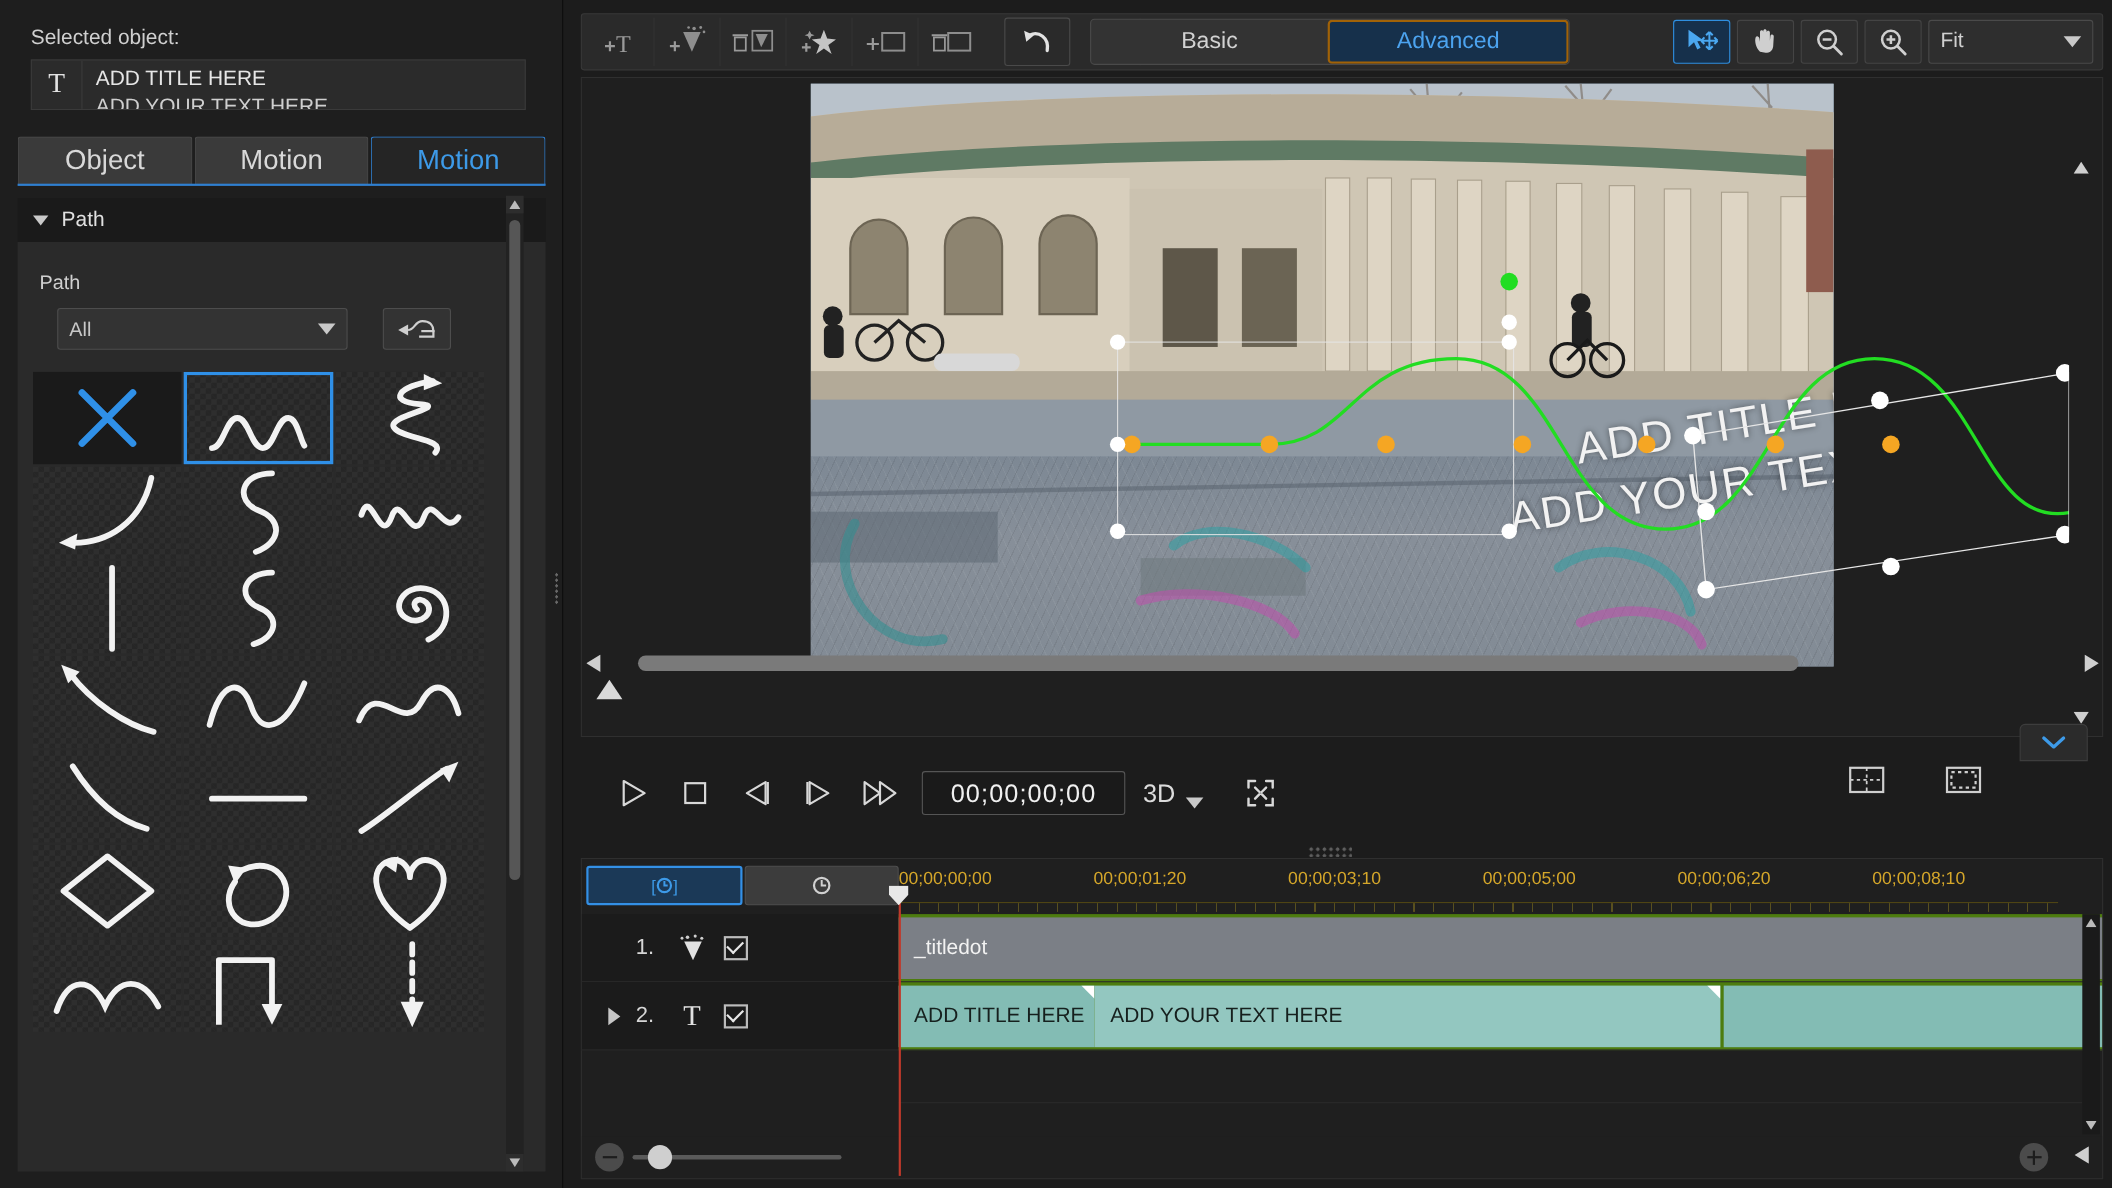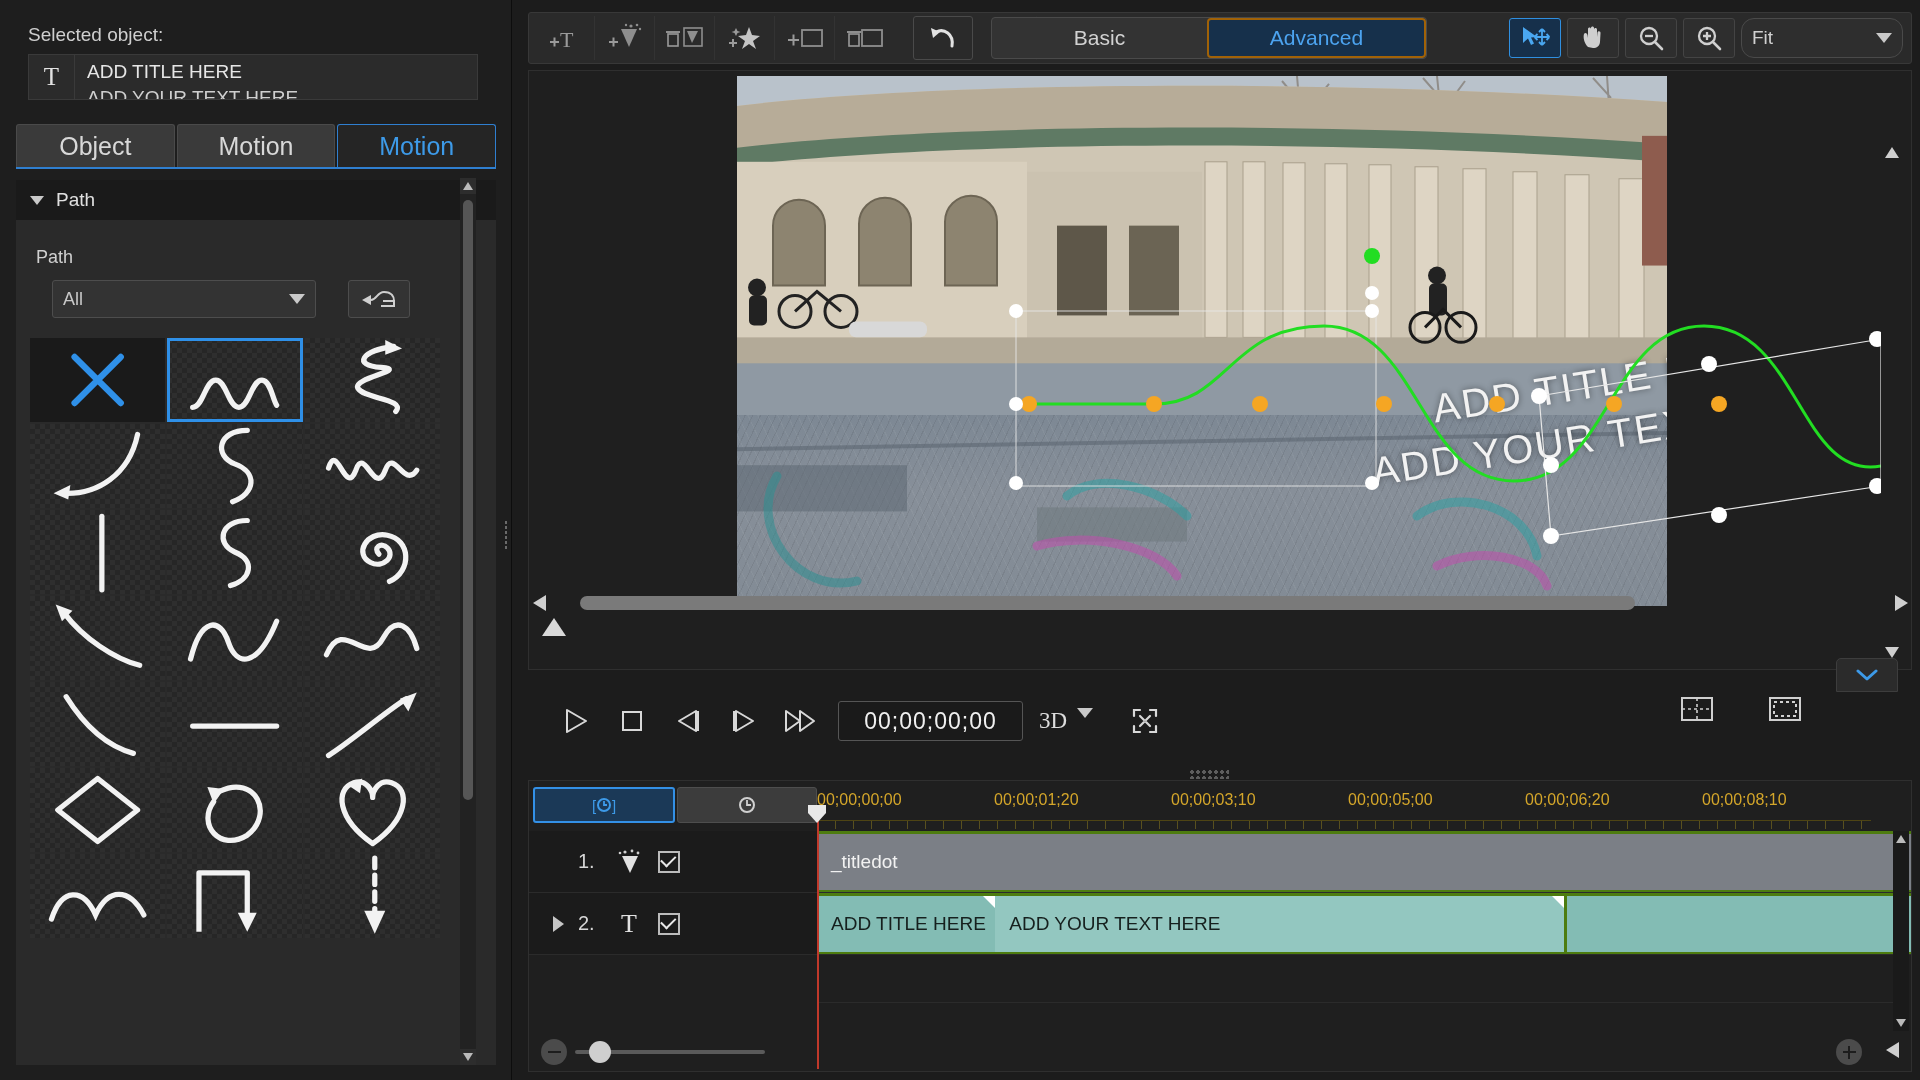--- a/index.html
+++ b/index.html
@@ -114,21 +114,21 @@
   .tb-btn.disabled { opacity: .42; }
   #mode-switch {
     position: absolute; left: 462px; top: 4px; width: 436px; height: 42px;
     display: flex; background: #333; border: 1px solid #4a4a4a; border-radius: 4px; overflow: hidden;
   }
   .mode-btn { flex: 1; display: flex; align-items: center; justify-content: center; font-size: 21px; color: #d2d2d2; cursor: pointer; }
   .mode-btn.active { background: #16304b; color: #4ca3ef; border: 2px solid #a16207; border-radius: 4px; }
   #tool-right { position: absolute; right: 8px; top: 4px; display: flex; align-items: center; gap: 6px; height: 42px; }
   .tr-btn { width: 52px; height: 40px; display:flex; align-items:center; justify-content:center; border:1px solid #444; border-radius:3px; background:#2e2e2e; cursor:pointer;}
   .tr-btn.on { background: #16304b; border-color: #2f8fe0; }
-  #fit-select { width: 162px; height: 40px; background: #2e2e2e; border: 1px solid #4a4a4a; border-radius: 13px;
+  #fit-select { width: 150px; height: 40px; background: #2e2e2e; border: 1px solid #4a4a4a; border-radius: 3px;
     display: flex; align-items: center; padding: 0 10px; cursor: pointer; }
   #fit-value { flex: 1; font-size: 19px; color: #d0d0d0; }
 
   
   #preview-wrap {
     position: absolute; left: 8px; top: 70px; width: 1384px; height: 600px;
     background: #1f1f1f; border: 1px solid #2f2f2f; overflow: hidden;
   }
   #stage { position: absolute; left: 0; top: 0; width: 1352px; height: 565px; }
   
@@ -161,21 +161,21 @@
   #transport {
     position: absolute; left: 8px; top: 688px; width: 1384px; height: 66px;
     display: flex; align-items: center;
   }
   .tp-btn { width: 56px; height: 48px; display:flex; align-items:center; justify-content:center; cursor:pointer; }
   #timecode {
     width: 185px; height: 40px; background: #1a1a1a; border: 1px solid #555; border-radius: 3px;
     display: flex; align-items: center; justify-content: center; margin: 0 10px;
     font-size: 23px; color: #f0f0f0; font-family: "Liberation Sans", sans-serif; letter-spacing: 1px;
   }
-  #d3-btn { display:flex; align-items:flex-start; gap:10px; margin-left:6px; cursor:pointer;font-family:Liberation Serif, serif; }
+  #d3-btn { display:flex; align-items:flex-end; gap:10px; margin-left:6px; cursor:pointer; }
   #d3-label { font-size: 23px; color: #dcdcdc; }
   #fullscreen-btn { margin-left: 28px; width:48px; height:44px; display:flex; align-items:center; justify-content:center; cursor:pointer;}
   #tp-right { position:absolute; right: 110px; top: 8px; display:flex; gap: 54px; align-items:center; }
   #collapse-btn { position:absolute; right: 14px; top: -30px; width: 62px; height: 34px;
     background:#2b2b2b; border:1px solid #3d3d3d; border-radius: 5px 5px 0 0;
     display:flex; align-items:center; justify-content:center; cursor:pointer;}
 
   
   #timeline { position: absolute; left: 8px; top: 780px; width: 1384px; height: 292px;
     background: #1f1f1f; border: 1px solid #2f2f2f; }

